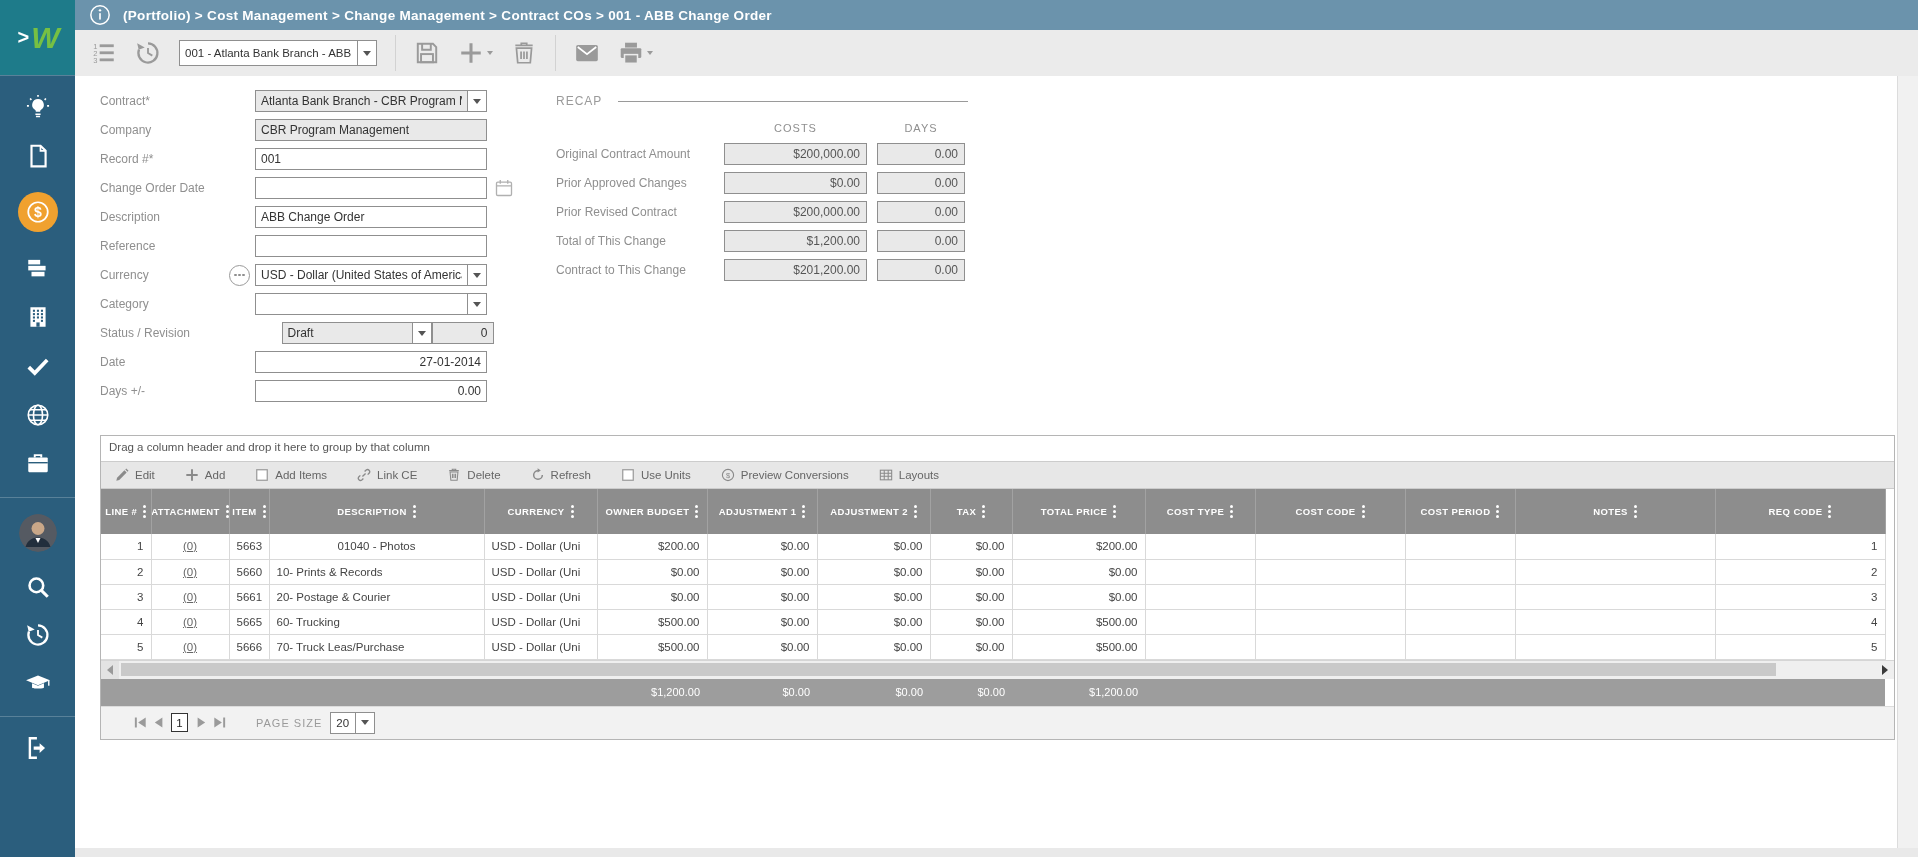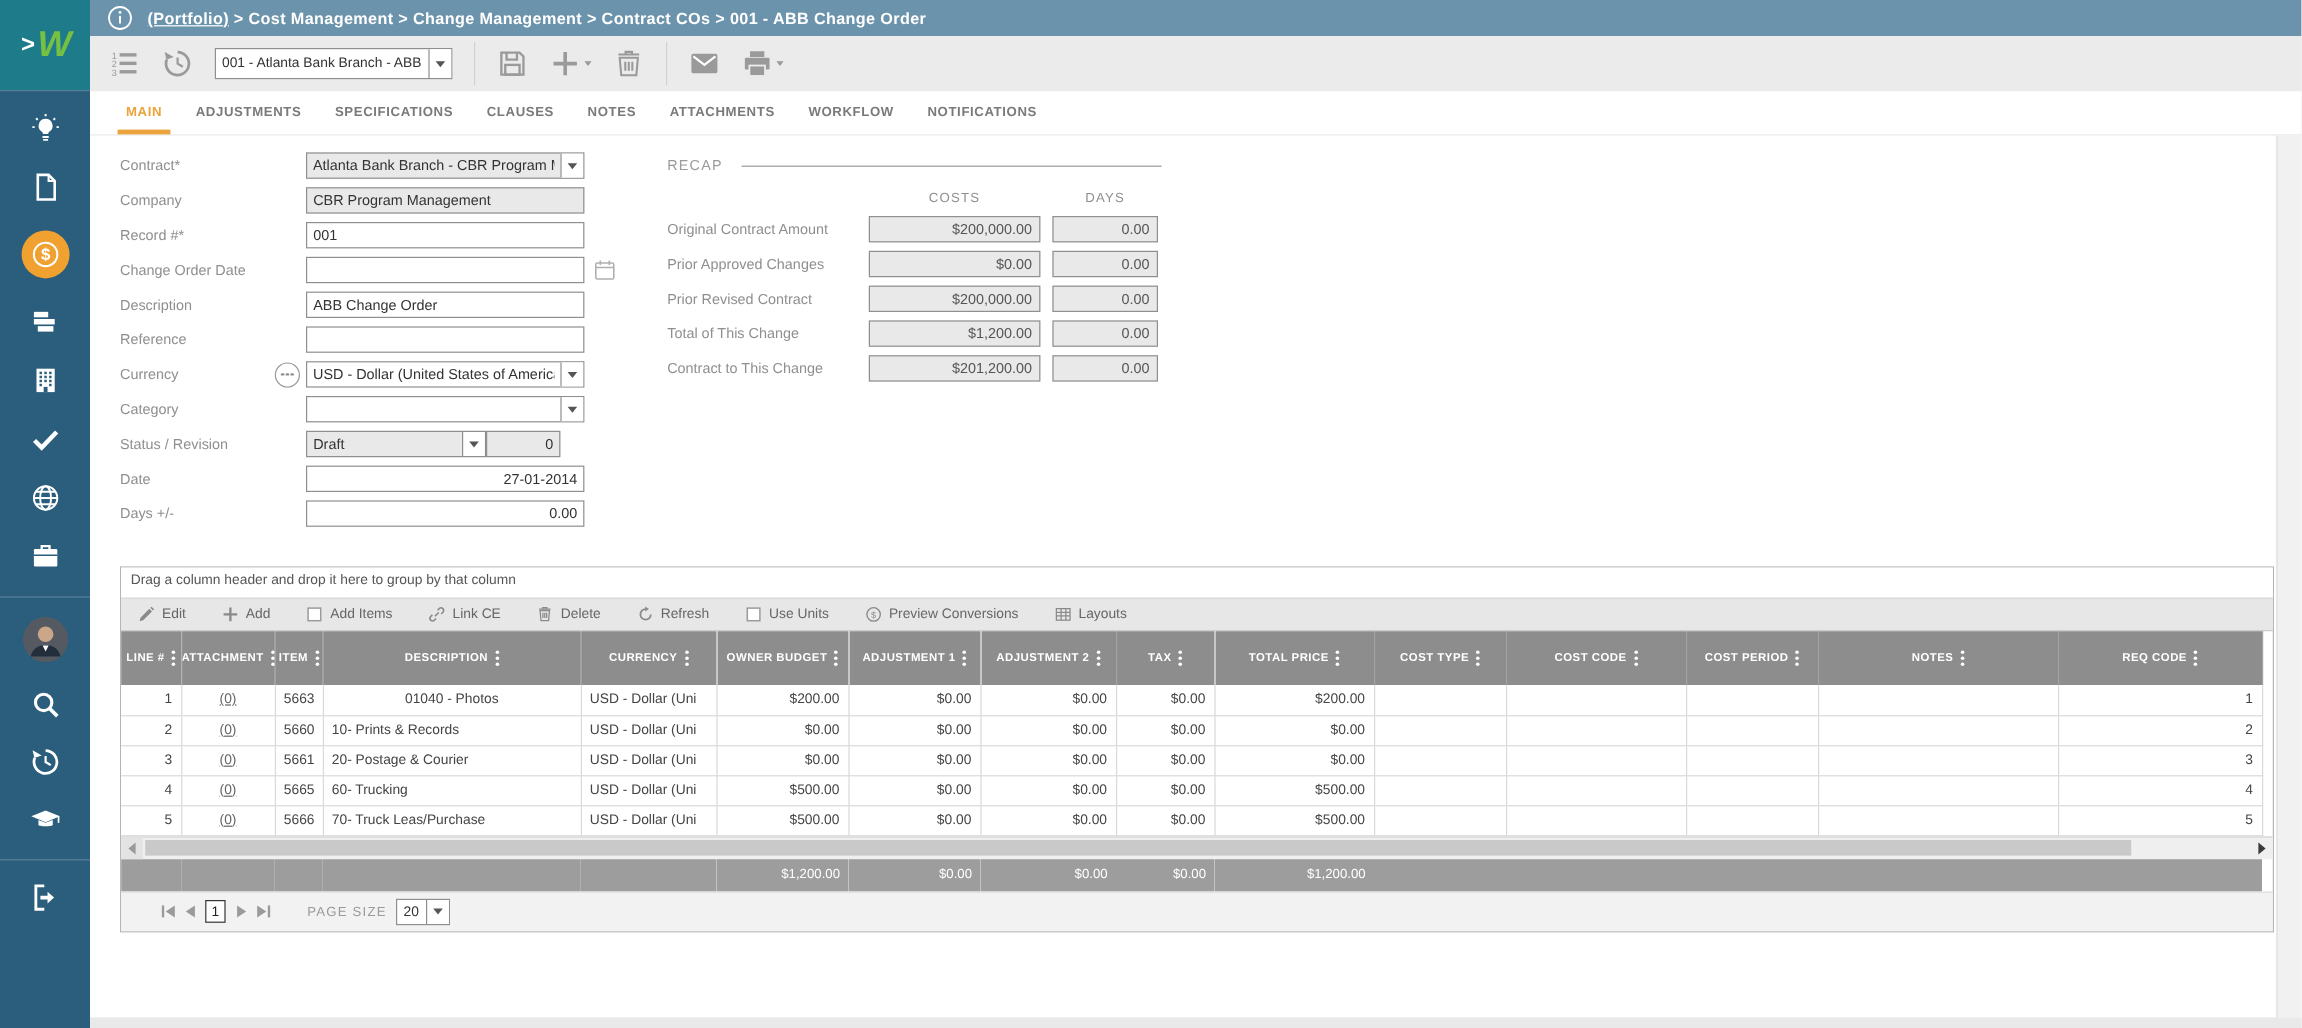--- a/index.html
+++ b/index.html
@@ -18,21 +18,21 @@
   .g3{padding:18px 0;gap:20px}
   .side-icon{width:26px;height:26px;display:block;cursor:pointer}
   .active-circle{width:40px;height:40px;border-radius:50%;background:#f0a12f;display:flex;align-items:center;justify-content:center;cursor:pointer}
   .avatar{width:38px;height:38px;border-radius:50%;overflow:hidden;cursor:pointer}
 
   
   .main{flex:1;display:flex;flex-direction:column;min-width:0;height:857px}
   .breadcrumb-bar{height:30px;background:#6b93ac;display:flex;align-items:center;color:#fff;padding-left:14px;gap:12px;flex-shrink:0}
   .info-icon{width:22px;height:22px;display:block}
   .bc-text{font-size:13.5px;font-weight:bold;letter-spacing:.3px;white-space:nowrap}
-  .bc-portfolio{text-decoration:underline;cursor:pointer}
+  .bc-portfolio{cursor:pointer}
 
   .toolbar{height:46px;background:#ebebeb;display:flex;align-items:center;padding-left:16px;flex-shrink:0;gap:18px}
   .tb-icon{width:26px;height:26px;display:block;cursor:pointer}
   .tb-sep{width:1px;height:36px;background:#d2d2d2}
   .tb-select{display:flex;border:1px solid #8f8f8f;background:#fff;height:26px;width:198px}
   .tb-select input{border:none;outline:none;flex:1;min-width:0;font:11.5px "Liberation Sans",sans-serif;color:#333;padding:0 5px;background:transparent}
   .sel-btn{width:19px;border-left:1px solid #8f8f8f;display:flex;align-items:center;justify-content:center;background:#fff;cursor:pointer;flex-shrink:0}
   .caret{width:0;height:0;border-left:4px solid transparent;border-right:4px solid transparent;border-top:5px solid #555}
   .mini-caret{width:0;height:0;border-left:3.5px solid transparent;border-right:3.5px solid transparent;border-top:4.5px solid #9a9a9a;margin-left:3px;align-self:center}
   .tb-group{display:flex;align-items:center;gap:18px}
@@ -51,21 +51,21 @@
   .top-panels{display:flex}
   .form-col{width:420px;flex-shrink:0;padding-top:2px}
   .form-row{display:flex;align-items:center;margin-bottom:7px;height:22px}
   .form-label{width:129px;font-size:12px;color:#8f8f8f;flex-shrink:0;white-space:nowrap}
   .gadget{width:26px;flex-shrink:0;display:flex;justify-content:flex-start;align-items:center}
   .fld{display:flex;border:1px solid #8f8f8f;height:22px;width:232px;background:#fff;align-items:stretch}
   .fld input{border:none;outline:none;flex:1;min-width:0;font:12px "Liberation Sans",sans-serif;color:#333;padding:0 5px;background:transparent}
   .fld.disabled{background:#e9e9e9}
   .fld input.r{text-align:right}
   .w150{width:150px}.w62{width:62px}
-  .status-wrap{width:280px;display:flex;justify-content:flex-start}
+  .status-wrap{width:280px;display:flex;justify-content:center}
   .cal-icon{width:20px;height:20px;margin-left:7px;cursor:pointer;flex-shrink:0}
   .ellipsis-btn{width:21px;height:21px;border:1.4px solid #9a9a9a;border-radius:50%;display:flex;align-items:center;justify-content:center;gap:1.5px;cursor:pointer;background:#fff}
   .ellipsis-btn i{width:2.5px;height:2.5px;border-radius:50%;background:#8f8f8f;display:block}
 
   
   .recap-col{margin-left:36px;padding-top:6px;width:412px}
   .recap-title-row{display:flex;align-items:center;gap:16px;margin-bottom:14px}
   .recap-title{font-size:12px;color:#9a9a9a;letter-spacing:1px}
   .recap-line{flex:1;height:1px;background:#9a9a9a}
   .recap-head-row{display:flex;margin-bottom:9px}
@@ -314,30 +314,20 @@
               <path d="M6.5 7V2.5h11V7z"></path>
               <rect x="2.5" y="7.5" width="19" height="9" rx="1"></rect>
               <rect x="6" y="13.5" width="12" height="8" stroke="#ebebeb" stroke-width="1.4"></rect>
             </svg>
         </span>
         <span class="mini-caret"></span>
       </span>
     </div>
   </div>
 
-  <div class="tabs">
-      <div class="tab active">MAIN</div>
-      <div class="tab">ADJUSTMENTS</div>
-      <div class="tab">SPECIFICATIONS</div>
-      <div class="tab">CLAUSES</div>
-      <div class="tab">NOTES</div>
-      <div class="tab">ATTACHMENTS</div>
-      <div class="tab">WORKFLOW</div>
-      <div class="tab">NOTIFICATIONS</div>
-    </div>
 
   <div class="content">
     <div class="content-inner">
       <div class="top-panels">
 
         <div class="form-col">
           <div class="form-row">
             <div class="form-label">Contract*</div>
             <div class="gadget"></div>
             <div class="fld disabled">

